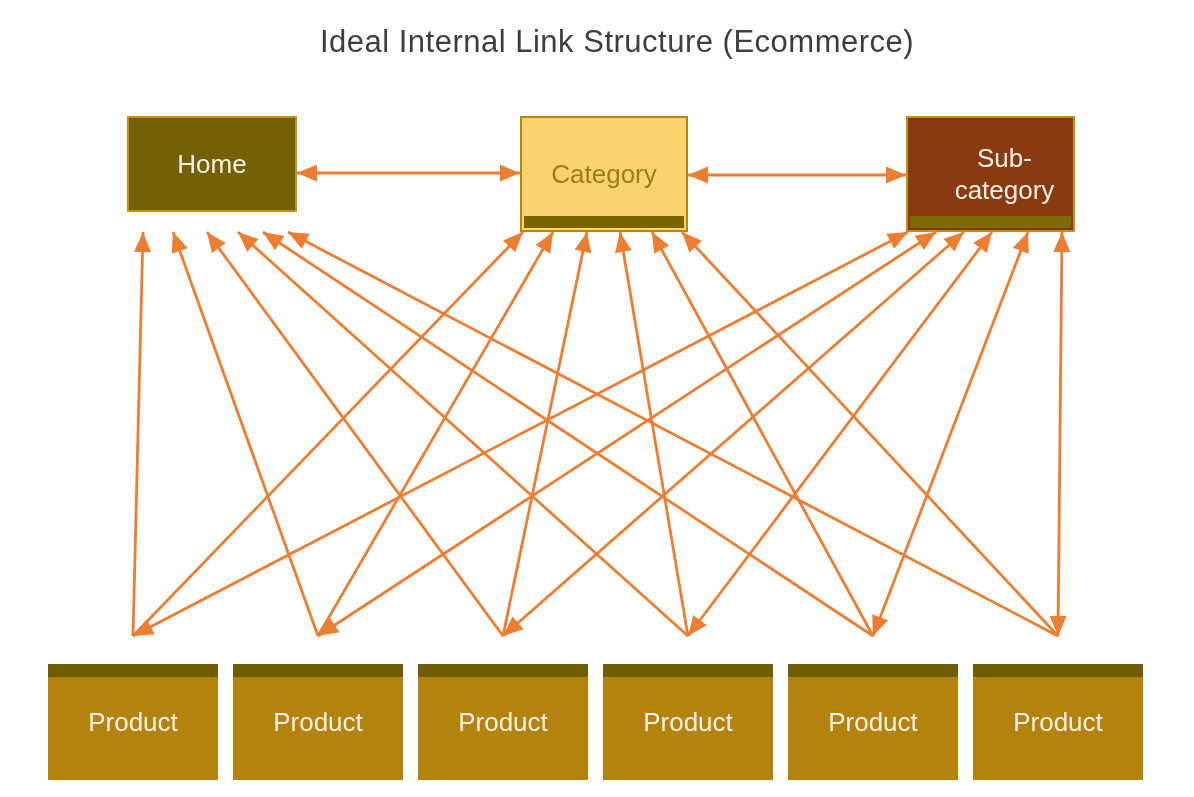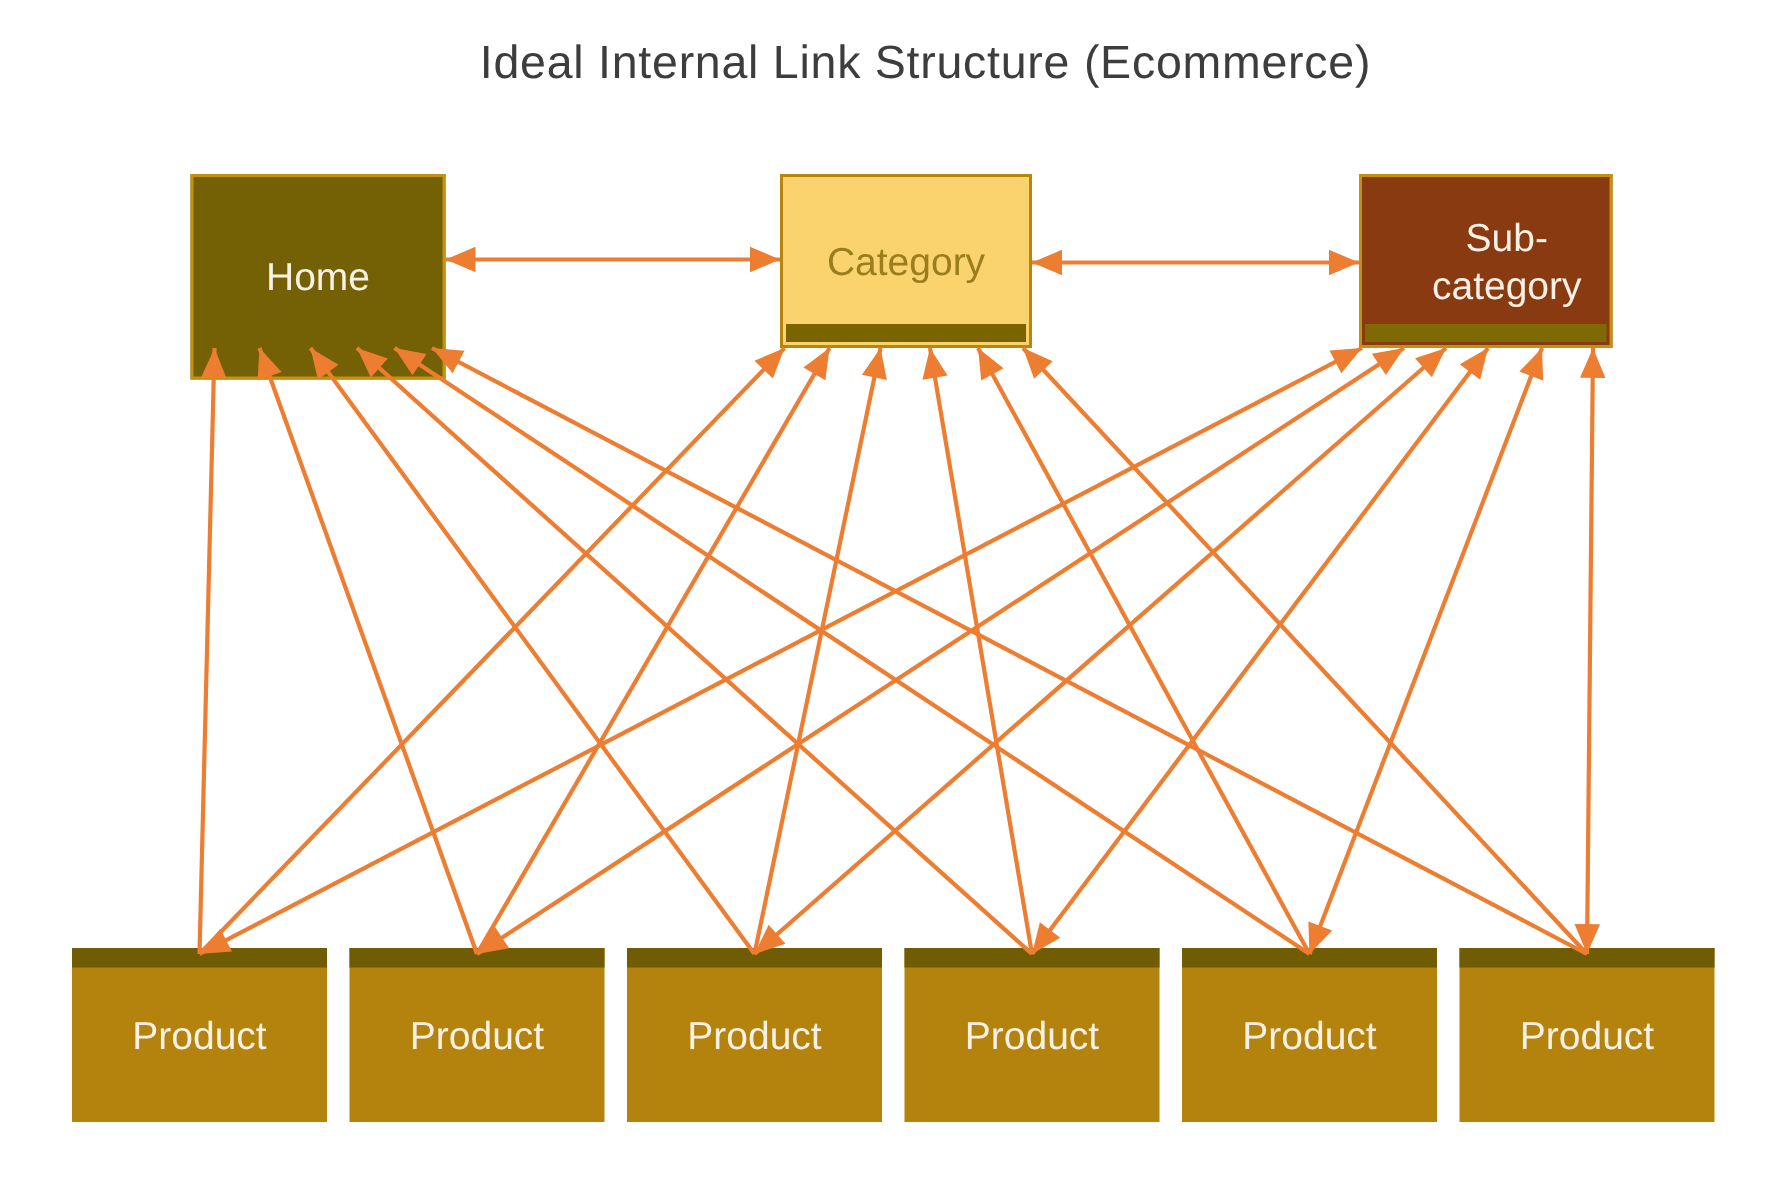--- a/index.html
+++ b/index.html
@@ -13,21 +13,21 @@
     text-align:center;transform:translateX(20px);
     font-size:31px;font-weight:300;letter-spacing:0.5px;
     color:var(--title-color,#3d3d3d);
   }
   .box{
     position:absolute;box-sizing:border-box;
     display:flex;align-items:center;justify-content:center;
     font-size:26px;font-weight:300;line-height:1.25;
   }
   #home-box{
-    left:127px;top:116px;width:170px;height:137px;
+    left:127px;top:116px;width:170px;height:96px;
     background:var(--home-fill);border:2px solid var(--home-border);
     color:var(--home-text);
   }
   #category-box{
     left:520px;top:116px;width:168px;height:116px;
     background:var(--category-fill);border:2px solid var(--category-border);
     color:var(--category-text);
     justify-content:center;
   }
   #subcategory-box{
@@ -35,21 +35,21 @@
     background:var(--subcategory-fill);border:2px solid var(--subcategory-border);
     color:var(--subcategory-text);text-align:center;padding-left:28px;
   }
   #subcategory-box .label{display:inline-block;max-width:112px;}
   .bar-bottom{
     position:absolute;left:2px;right:2px;bottom:2px;height:12px;
   }
   #category-box .bar-bottom{background:var(--category-bar);}
   #subcategory-box .bar-bottom{background:var(--subcategory-bar);}
   .product{
-    top:632px;width:170px;height:116px;
+    top:664px;width:170px;height:116px;
     background:var(--product-fill);color:var(--product-text);
   }
   .bar-top{
     position:absolute;left:0;right:0;top:0;height:13px;
     background:var(--product-bar);
   }
   #product-box-1{left:48px;}
   #product-box-2{left:233px;}
   #product-box-3{left:418px;}
   #product-box-4{left:603px;}

